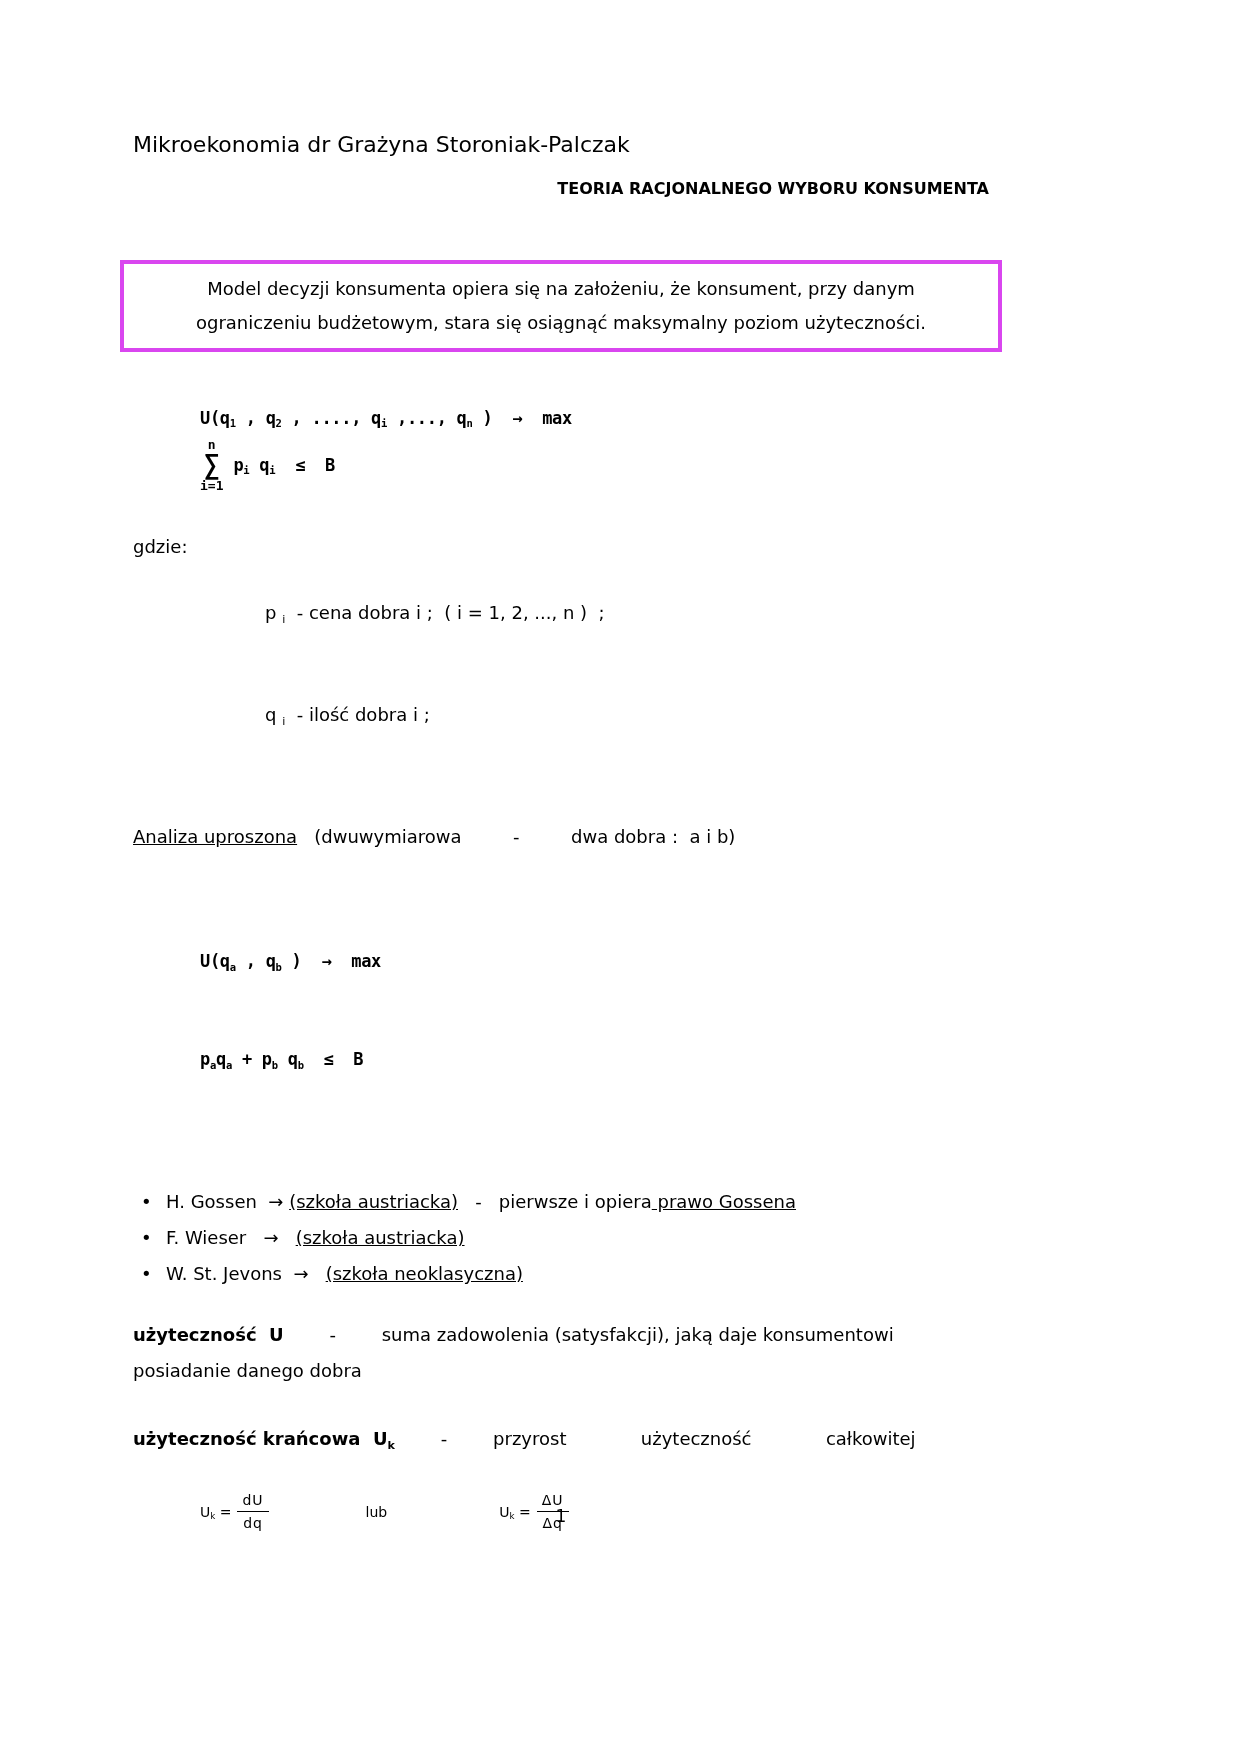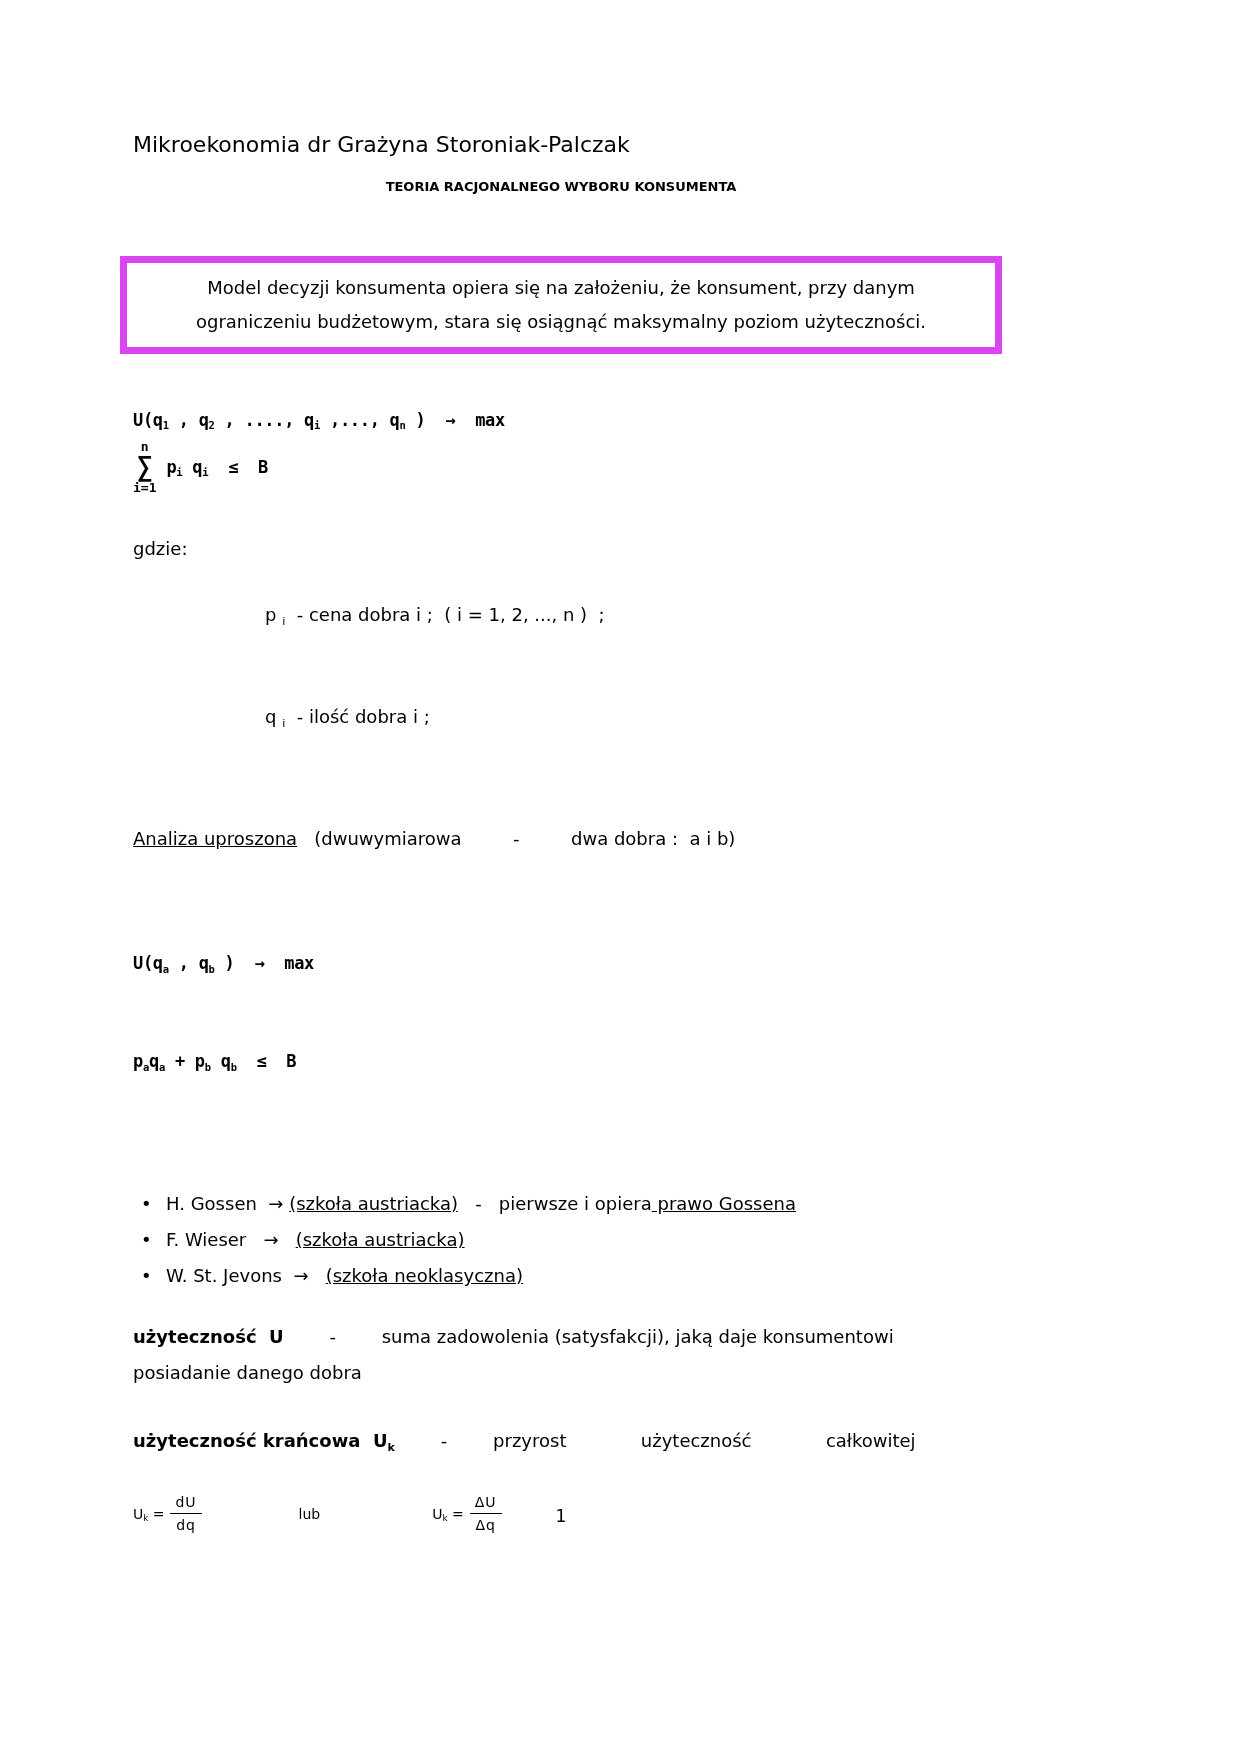--- a/index.html
+++ b/index.html
@@ -19,40 +19,40 @@
     left: 133px;
     top: 132px;
     width: 856px;
   }
   .pre { white-space: pre-wrap; }
   .underline { text-decoration: underline; }
   .bold { font-weight: bold; }
   .sub { font-size: 0.62em; position: relative; top: 0.30em; }
 
   .title { font-size: 22px; margin-bottom: 22px; }
-  .heading { font-size: 13px; font-weight: bold; text-align: center; margin-bottom: 62px; }
+  .heading { font-size: 16px; font-weight: bold; text-align: right; margin-bottom: 62px; }
 
   .box {
-    border: 7px solid #d946ef;
+    border: 4px solid #d946ef;
     margin-left: -13px;
     width: calc(100% + 26px);
     text-align: center;
     padding: 8px 28px;
     line-height: 34px;
     margin-bottom: 56px;
   }
 
   .formula {
     font-family: "DejaVu Sans Mono", monospace;
     font-weight: bold;
     font-size: 17px;
     letter-spacing: -0.3px;
     white-space: pre-wrap;
   }
-  .indent { }
+  .indent { margin-left: 67px; }
   .formula-umax { margin-bottom: 10px; }
 
   .sum-row { display: flex; align-items: center; margin-bottom: 38px; }
   .sum-symbol {
     display: inline-flex;
     flex-direction: column;
     align-items: center;
     font-family: "DejaVu Sans Mono", monospace;
     font-weight: bold;
     line-height: 1;

